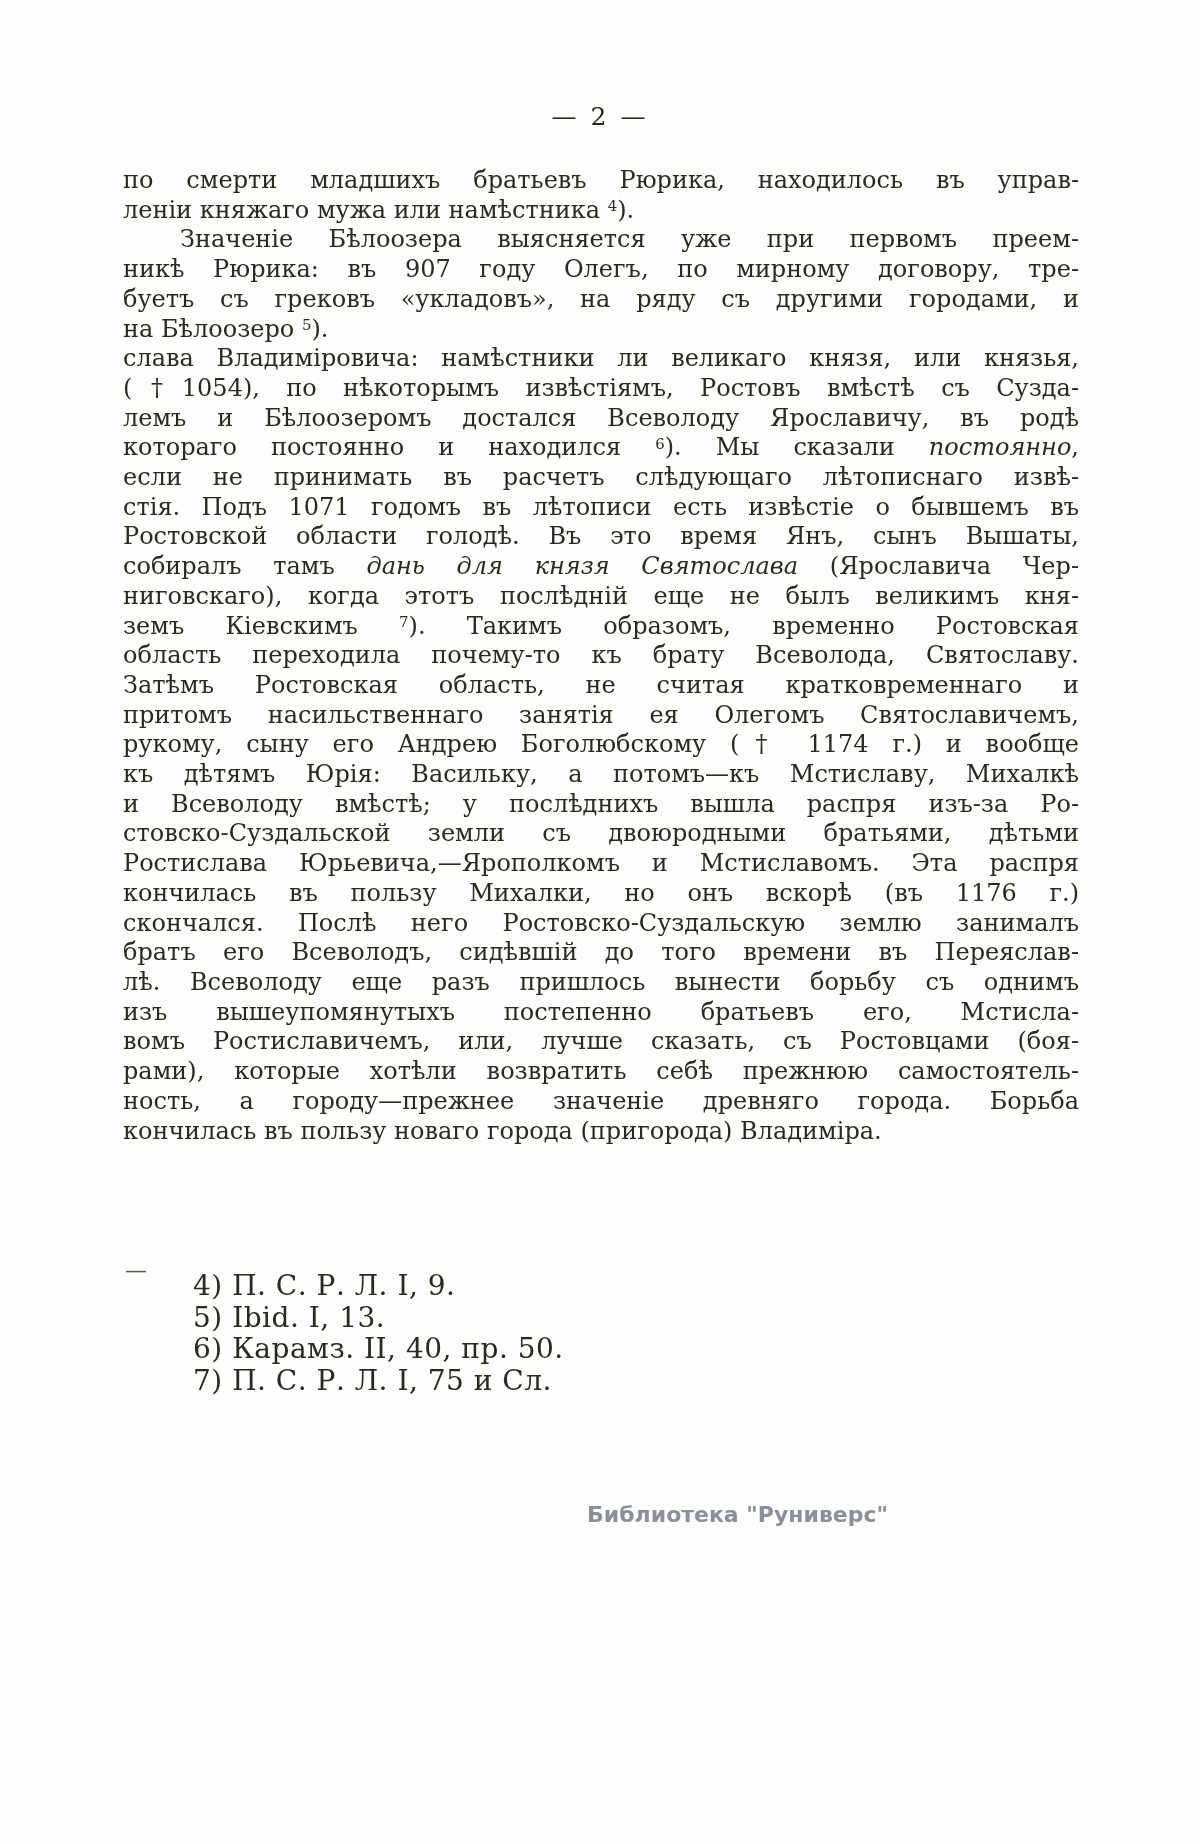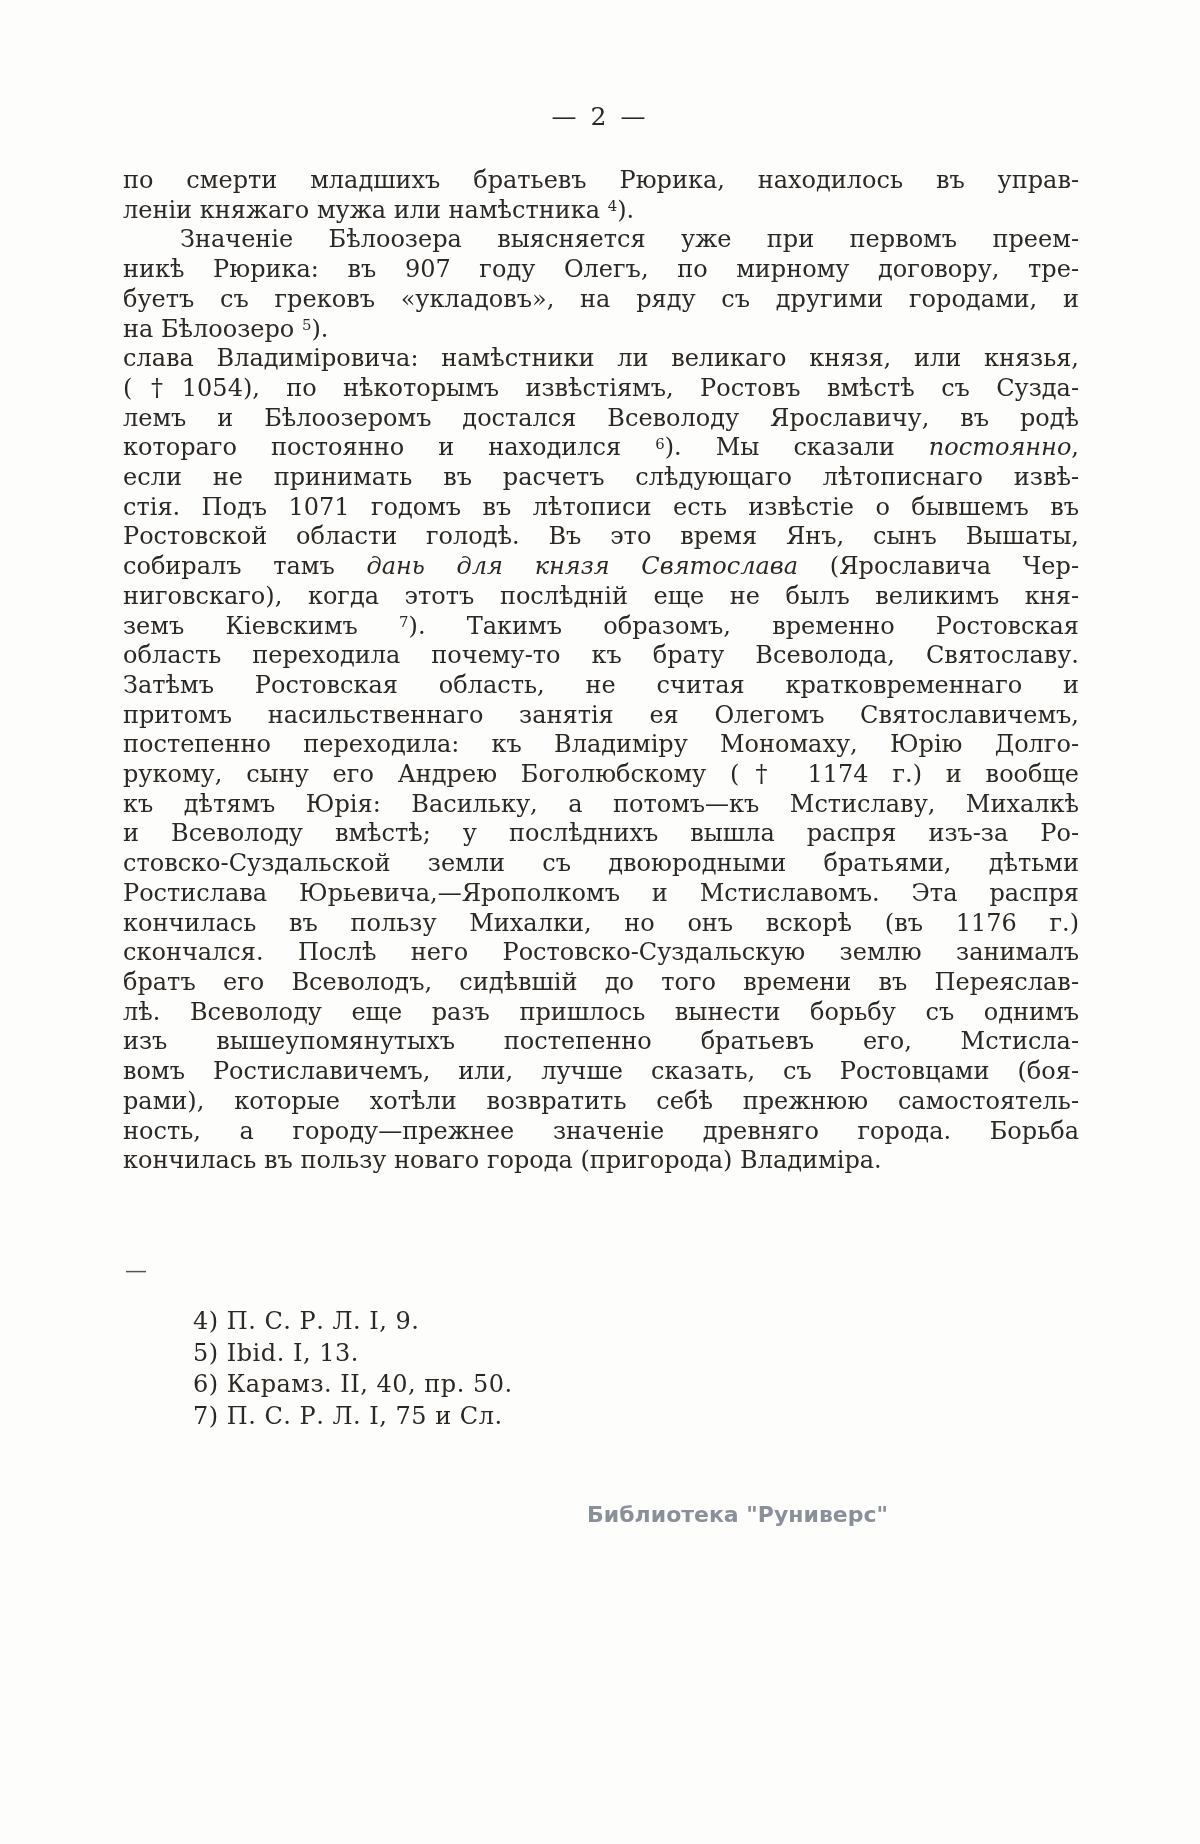--- a/index.html
+++ b/index.html
@@ -56,22 +56,22 @@
   .stray-mark {
     position: absolute;
     left: 125px;
     top: 1258px;
     font-size: 22px;
     color: #5a564f;
   }
   .footnotes {
     position: absolute;
     left: 193px;
-    top: 1306px;
-    font-size: 24px;
+    top: 1270px;
+    font-size: 28px;
     line-height: 31.5px;
     letter-spacing: 0.5px;
   }
   .watermark {
     position: absolute;
     top: 1502px;
     right: 312px;
     font-family: "DejaVu Sans", "Liberation Sans", sans-serif;
     font-weight: bold;
     font-size: 22px;
@@ -97,21 +97,20 @@
       <div class="line">котораго постоянно и находился <sup>6</sup>). Мы сказали <i>постоянно</i>,</div>
       <div class="line">если не принимать въ расчетъ слѣдующаго лѣтописнаго извѣ-</div>
       <div class="line">стія. Подъ 1071 годомъ въ лѣтописи есть извѣстіе о бывшемъ въ</div>
       <div class="line">Ростовской области голодѣ. Въ это время Янъ, сынъ Вышаты,</div>
       <div class="line">собиралъ тамъ <i>дань для князя Святослава</i> (Ярославича Чер-</div>
       <div class="line">ниговскаго), когда этотъ послѣдній еще не былъ великимъ кня-</div>
       <div class="line">земъ Кіевскимъ <sup>7</sup>). Такимъ образомъ, временно Ростовская</div>
       <div class="line">область переходила почему-то къ брату Всеволода, Святославу.</div>
       <div class="line">Затѣмъ Ростовская область, не считая кратковременнаго и</div>
       <div class="line">притомъ насильственнаго занятія ея Олегомъ Святославичемъ,</div>
-      <div class="line">постепенно переходила: къ Владиміру Мономаху, Юрію Долго-</div>
       <div class="line">рукому, сыну его Андрею Боголюбскому († 1174 г.) и вообще</div>
       <div class="line">къ дѣтямъ Юрія: Васильку, а потомъ—къ Мстиславу, Михалкѣ</div>
       <div class="line">и Всеволоду вмѣстѣ; у послѣднихъ вышла распря изъ-за Ро-</div>
       <div class="line">стовско-Суздальской земли съ двоюродными братьями, дѣтьми</div>
       <div class="line">Ростислава Юрьевича,—Ярополкомъ и Мстиславомъ. Эта распря</div>
       <div class="line">кончилась въ пользу Михалки, но онъ вскорѣ (въ 1176 г.)</div>
       <div class="line">скончался. Послѣ него Ростовско-Суздальскую землю занималъ</div>
       <div class="line">братъ его Всеволодъ, сидѣвшій до того времени въ Переяслав-</div>
       <div class="line">лѣ. Всеволоду еще разъ пришлось вынести борьбу съ однимъ</div>
       <div class="line">изъ вышеупомянутыхъ постепенно братьевъ его, Мстисла-</div>

